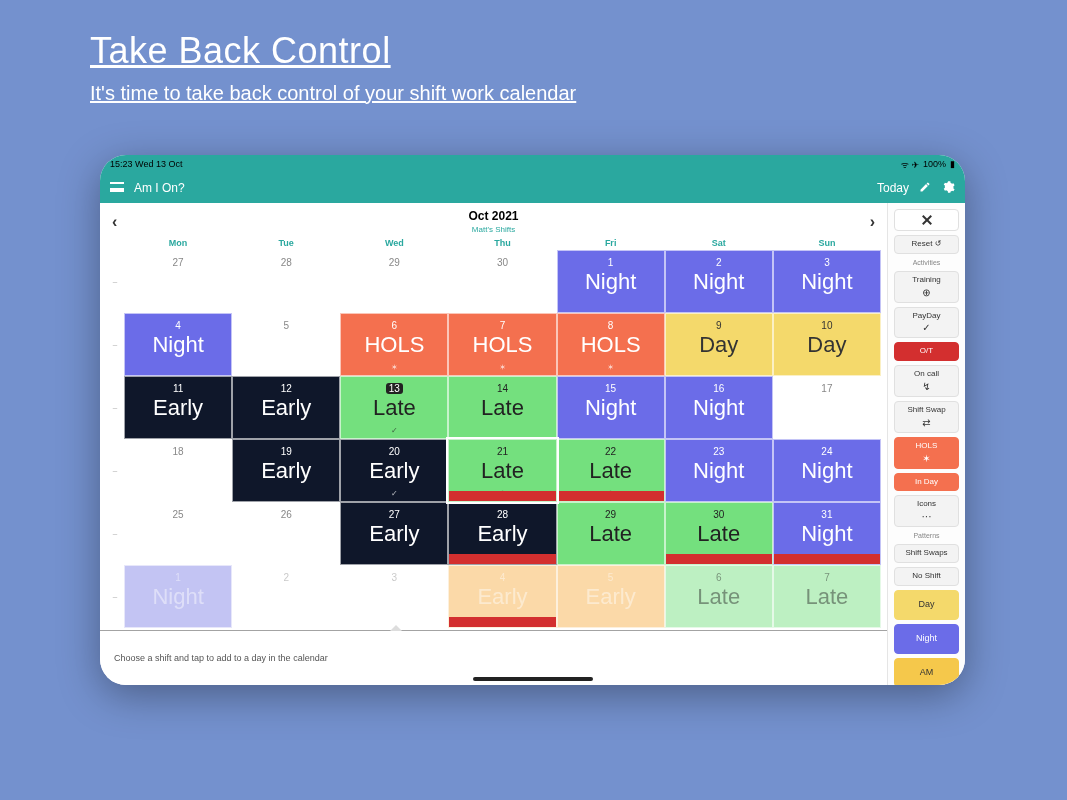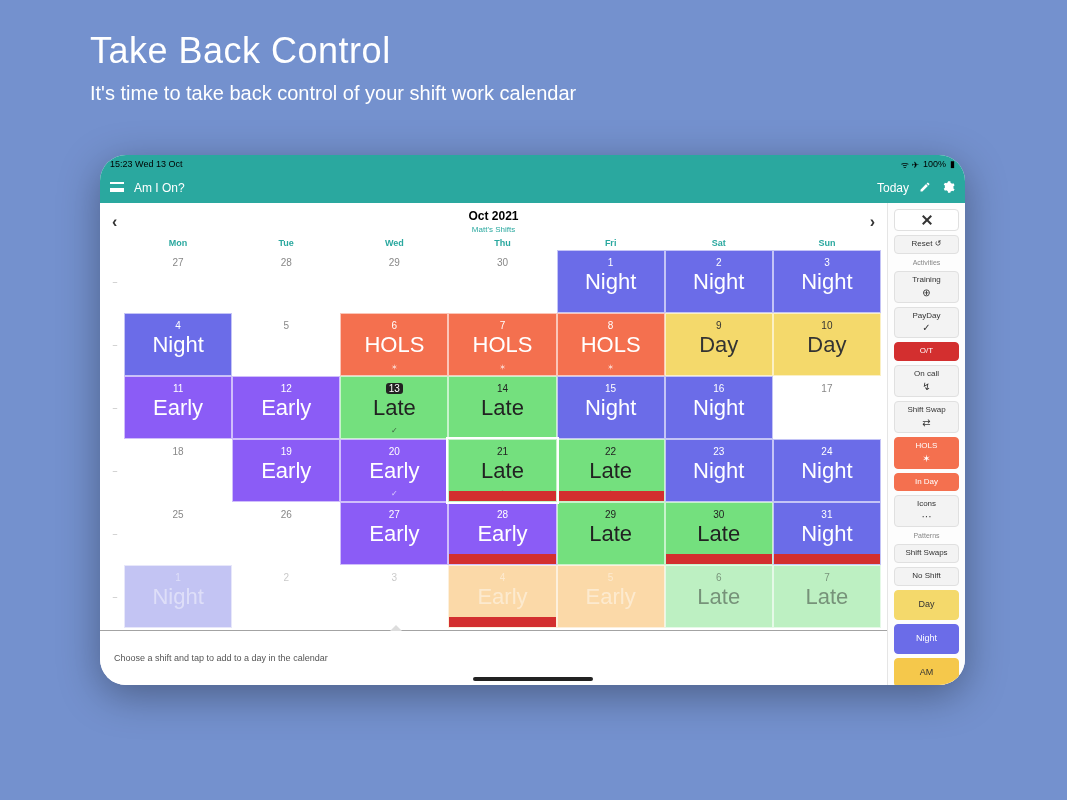--- a/index.html
+++ b/index.html
@@ -1,18 +1,18 @@
 <!DOCTYPE html>
 <html><head>
 <meta charset="utf-8">
 <style>
   * { box-sizing: border-box; margin: 0; padding: 0; }
   html, body { width: 1067px; height: 800px; overflow: hidden; font-family: -apple-system, Helvetica, Arial, sans-serif; }
   body { background: #7491ce; }
-  .hero { padding: 30px 84px 14px 90px; color: #fff; }
+  .hero { padding: 30px 84px 14px 90px; color: #fff; text-decoration: underline; }
   .hero h1 { font-weight: 300; font-size: 36px; letter-spacing: 0.5px; margin-bottom: 10px; }
   .hero p { font-weight: 300; font-size: 20px; }
   .device { position: absolute; left: 100px; top: 155px; width: 865px; height: 530px; background: #fff; border-radius: 26px; box-shadow: 0 10px 40px rgba(0,0,0,.35); overflow: hidden; }
   .statusbar { height: 18px; background: #2aa89f; color: #000; font-size: 9px; display: flex; align-items: center; justify-content: space-between; padding: 0 10px; }
   .statusbar .right { display: flex; gap: 4px; align-items: center; }
   .appbar { height: 30px; background: #2aa89f; color: #fff; display: flex; align-items: center; padding: 0 10px; gap: 10px; font-size: 12px; }
   .appbar .spacer { flex: 1; }
   .appbar .icon, .appbar .btn { cursor: pointer; }
   .hamburger { width: 14px; height: 10px; display: inline-block; border-top: 2px solid #fff; border-bottom: 2px solid #fff; position: relative; }
   .hamburger::after { content: ""; position: absolute; left:0; right:0; top: 4px; height: 2px; background: #fff; }
@@ -31,21 +31,21 @@
   .dayhead { display: grid; grid-template-columns: 18px repeat(7,1fr); padding: 4px 6px 2px 6px; }
   .dayhead div { text-align: center; font-size: 9px; color: #2aa89f; font-weight: 600; }
   .grid { display: grid; grid-template-columns: 18px repeat(7,1fr); grid-template-rows: repeat(6, 1fr); flex:1; padding: 0 6px 2px 6px; gap: 0; }
   .wk { font-size: 8px; color: #aaa; display:flex; align-items:center; justify-content:center; }
   .cell { position: relative; border: 1px solid rgba(255,255,255,.6); display:flex; flex-direction:column; align-items:center; justify-content:center; overflow:hidden; }
   .cell .dn { position:absolute; top:6px; left:0; right:0; text-align:center; font-size: 10px; font-weight:500; }
   .cell .lbl { font-size: 22px; font-weight: 400; }
   .cell.empty { background:#fff; }
   .cell.empty .dn { color:#888; }
   .cell.night { background:#6b6ce8; color:#fff; }
-  .cell.early { background:#8b5cf6; color:#fff; }
+  .cell.early { background:#0f172a; color:#fff; }
   .cell.late  { background:#74e07e; color:#222; }
   .cell.hols  { background:#f4704f; color:#fff; }
   .cell.day   { background:#f4d96b; color:#333; }
   .cell.dim .lbl, .cell.dim .dn { opacity:.45; }
   .cell.dim.night { background:#c3c4f3; }
   .cell.dim.early { background:#fbd9a8; }
   .cell.dim.late  { background:#bdf0c2; }
   .cell .today { background:#222; color:#fff; border-radius:3px; padding:0 3px; display:inline-block; }
   .cell .annot { position:absolute; bottom:3px; font-size:8px; opacity:.7; }
   .cell .bar { position:absolute; left:0; right:0; bottom:0; height:10px; background:#d32f2f; }

